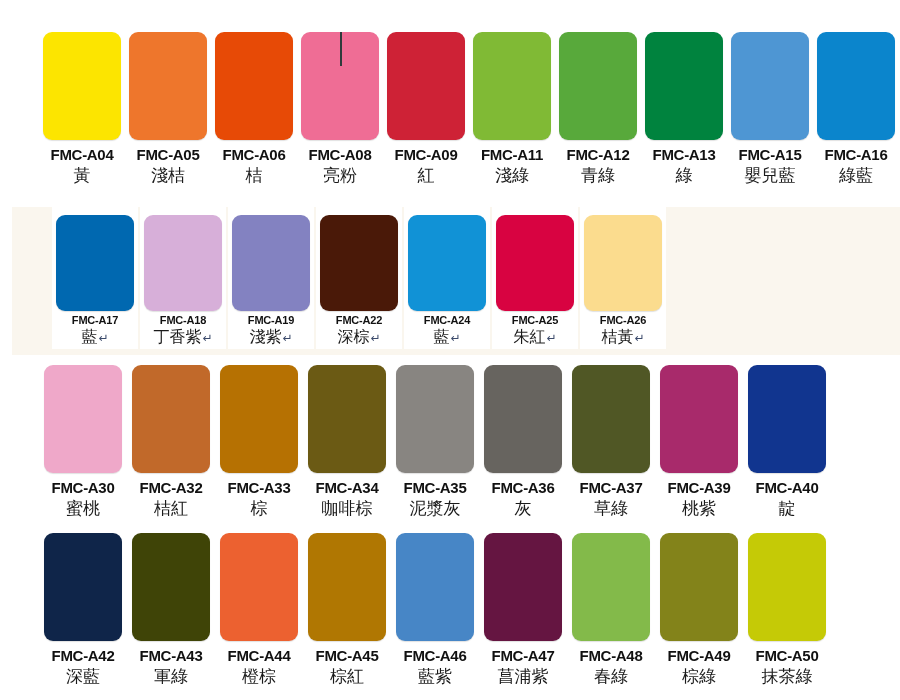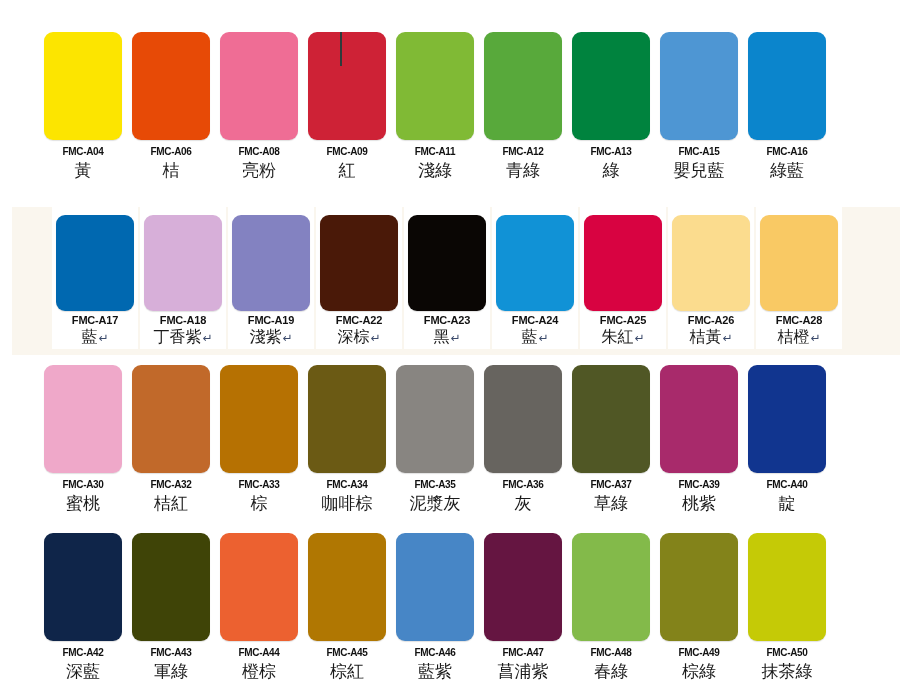--- a/index.html
+++ b/index.html
@@ -60,21 +60,21 @@
     height: 108px;
     border-radius: 9px;
     box-shadow: 0 1px 1px rgba(0,0,0,0.12);
   }
   .row-1 .chip {
     height: 96px;
   }
 
   .code {
     margin-top: 7px;
-    font-size: 10px;
+    font-size: 15px;
     font-weight: bold;
     color: #111111;
     letter-spacing: -0.3px;
     white-space: nowrap;
     line-height: 1.05;
   }
   .row-1 .code {
     font-size: 11px;
     margin-top: 4px;
     letter-spacing: -0.2px;
@@ -116,20 +116,25 @@
 
 <div id="page" style="background: rgb(255, 255, 255);">
 
   <div class="swatch-row row-0">
       <div class="cell">
         <div class="chip" style="background: rgb(252, 229, 0);"></div>
         <div class="code">FMC-A04</div>
         <div class="name"><span>黃</span></div>
       </div>
       <div class="cell">
+        <div class="chip" style="background: rgb(238, 118, 44);"></div>
+        <div class="code">FMC-A05</div>
+        <div class="name"><span>淺桔</span></div>
+      </div>
+      <div class="cell">
         <div class="chip" style="background: rgb(231, 74, 6);"></div>
         <div class="code">FMC-A06</div>
         <div class="name"><span>桔</span></div>
       </div>
       <div class="cell">
         <div class="chip" style="background: rgb(239, 109, 149);"></div>
         <div class="code">FMC-A08</div>
         <div class="name"><span>亮粉</span></div>
       </div>
       <div class="cell">
@@ -178,44 +183,34 @@
         <div class="chip" style="background: rgb(131, 130, 193);"></div>
         <div class="code">FMC-A19</div>
         <div class="name"><span>淺紫</span><span class="pilcrow">↵</span></div>
       </div>
       <div class="cell">
         <div class="chip" style="background: rgb(74, 25, 8);"></div>
         <div class="code">FMC-A22</div>
         <div class="name"><span>深棕</span><span class="pilcrow">↵</span></div>
       </div>
       <div class="cell">
-        <div class="chip" style="background: rgb(10, 6, 4);"></div>
-        <div class="code">FMC-A23</div>
-        <div class="name"><span>黑</span><span class="pilcrow">↵</span></div>
-      </div>
-      <div class="cell">
         <div class="chip" style="background: rgb(17, 146, 214);"></div>
         <div class="code">FMC-A24</div>
         <div class="name"><span>藍</span><span class="pilcrow">↵</span></div>
       </div>
       <div class="cell">
         <div class="chip" style="background: rgb(216, 3, 65);"></div>
         <div class="code">FMC-A25</div>
         <div class="name"><span>朱紅</span><span class="pilcrow">↵</span></div>
       </div>
       <div class="cell">
         <div class="chip" style="background: rgb(251, 220, 142);"></div>
         <div class="code">FMC-A26</div>
         <div class="name"><span>桔黃</span><span class="pilcrow">↵</span></div>
       </div>
-      <div class="cell">
-        <div class="chip" style="background: rgb(249, 201, 100);"></div>
-        <div class="code">FMC-A28</div>
-        <div class="name"><span>桔橙</span><span class="pilcrow">↵</span></div>
-      </div>
     </div>
   <div class="swatch-row row-2">
       <div class="cell">
         <div class="chip" style="background: rgb(239, 168, 201);"></div>
         <div class="code">FMC-A30</div>
         <div class="name"><span>蜜桃</span></div>
       </div>
       <div class="cell">
         <div class="chip" style="background: rgb(193, 105, 42);"></div>
         <div class="code">FMC-A32</div>

